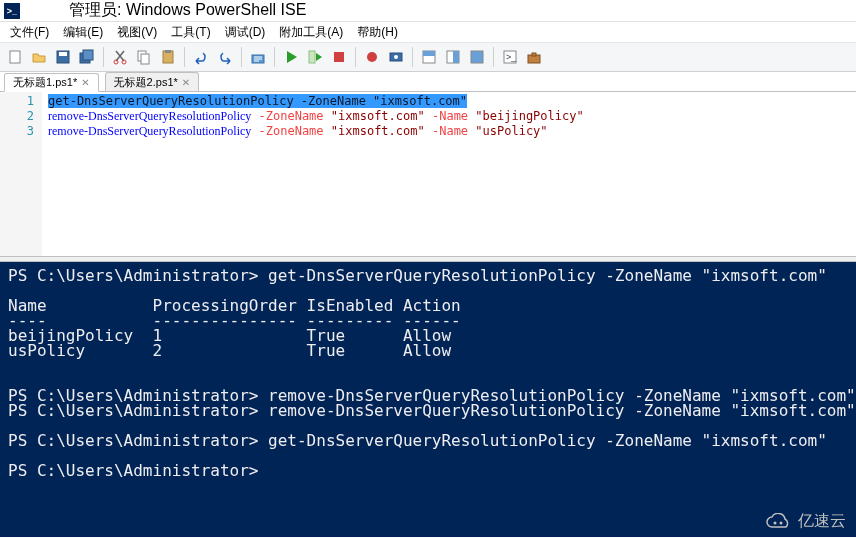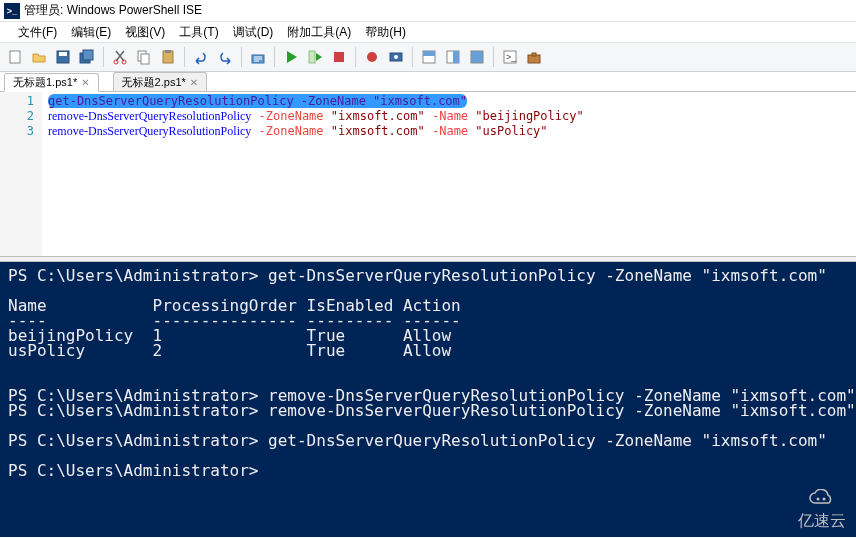--- a/index.html
+++ b/index.html
@@ -1,40 +1,40 @@
 <!DOCTYPE html>
 <html><head>
 <meta charset="utf-8">
 <style>
 * { margin: 0; padding: 0; box-sizing: border-box; }
 body { width: 856px; height: 538px; font-family: "Microsoft YaHei", "Segoe UI", sans-serif; font-size: 12px; background: #fff; overflow: hidden; position: relative; }
 .titlebar { height: 22px; background: #fff; display: flex; align-items: center; padding: 0 4px; border-bottom: 1px solid #e0e0e0; }
 .titlebar .ps-icon { width: 16px; height: 16px; background: #012456; color: #fff; display: inline-flex; align-items: center; justify-content: center; font-size: 9px; font-weight: bold; margin-right: 4px; }
-.titlebar .title-text { font-size: 12px; }
-.menubar { height: 20px; background: #fff; display: flex; align-items: center; padding: 0 12px; gap: 2px; }
+.titlebar .title-text { font-size: 16px; margin-left: 45px; }
+.menubar { height: 20px; background: #fff; display: flex; align-items: center; padding: 0 4px; gap: 2px; }
 .menubar span { padding: 2px 6px; cursor: default; }
 .toolbar { height: 30px; background: #f5f6f7; border-top: 1px solid #e6e6e6; border-bottom: 1px solid #d0d0d0; display: flex; align-items: center; padding: 0 4px; gap: 2px; }
 .tbtn { width: 22px; height: 22px; display: inline-flex; align-items: center; justify-content: center; border: 1px solid transparent; cursor: default; }
 .tsep { width: 1px; height: 20px; background: #d0d0d0; margin: 0 3px; }
 .tabs { height: 20px; background: #fff; border-bottom: 1px solid #c0c0c0; display: flex; align-items: flex-end; padding-left: 4px; }
-.tab { height: 19px; padding: 2px 8px; border: 1px solid #c0c0c0; border-bottom: none; background: #f0f0f0; margin-right: 14px; border-radius: 3px 3px 0 0; display: flex; align-items: center; gap: 4px; font-size: 11px; }
+.tab { height: 19px; padding: 2px 8px; border: 1px solid #c0c0c0; border-bottom: none; background: #f0f0f0; margin-right: 6px; border-radius: 3px 3px 0 0; display: flex; align-items: center; gap: 4px; font-size: 11px; }
 .tab.active { background: #fff; border-bottom: 1px solid #fff; margin-bottom: -1px; color: #000; }
 .tab .close { font-size: 10px; color: #888; }
 .editor { height: 164px; display: flex; background: #fff; overflow: hidden; }
 .gutter { width: 42px; background: #f5f5f5; text-align: right; color: #2b91af; font-family: Consolas, monospace; font-size: 12px; padding-top: 2px; }
 .gutter div { height: 15px; padding-right: 8px; }
 .code { flex: 1; font-family: Consolas, monospace; font-size: 12px; white-space: pre; padding: 2px 6px; line-height: 15px; position: relative; }
 .code-line { height: 15px; }
-.sel { background: #3399ff; color: #4c1d95; border-radius: 6px; }
+.sel { background: #3399ff; color: #0f172a; }
 .cmd { color: #0000ff; font-family: Liberation Serif, serif; }
 .param { color: #ef4444; }
 .str { color: #8b0000; }
 .splitter { height: 6px; background: #f0f0f0; border-top: 1px solid #c0c0c0; border-bottom: 1px solid #c0c0c0; cursor: row-resize; }
 .console { height: 275px; background: #012456; color: #eeedf0; font-family: "NSimSun", Consolas, monospace; font-size: 16px; padding: 6px 8px; line-height: 15px; white-space: pre; overflow: hidden; }
-.watermark { position: absolute; right: 10px; bottom: 6px; display: flex; align-items: center; gap: 4px; color: #c0c0c0; font-family: "Microsoft YaHei", sans-serif; font-size: 16px; flex-direction: column; }
+.watermark { position: absolute; right: 10px; bottom: 6px; display: flex; align-items: center; gap: 4px; color: #c0c0c0; font-family: "Microsoft YaHei", sans-serif; font-size: 16px; }
 .watermark .cloud { width: 30px; height: 18px; position: relative; }
 svg { display: block; }
 </style>
 </head>
 <body>
 
 <div class="titlebar">
   <span class="ps-icon">&gt;_</span>
   <span class="title-text">管理员: Windows PowerShell ISE</span>
 </div>

